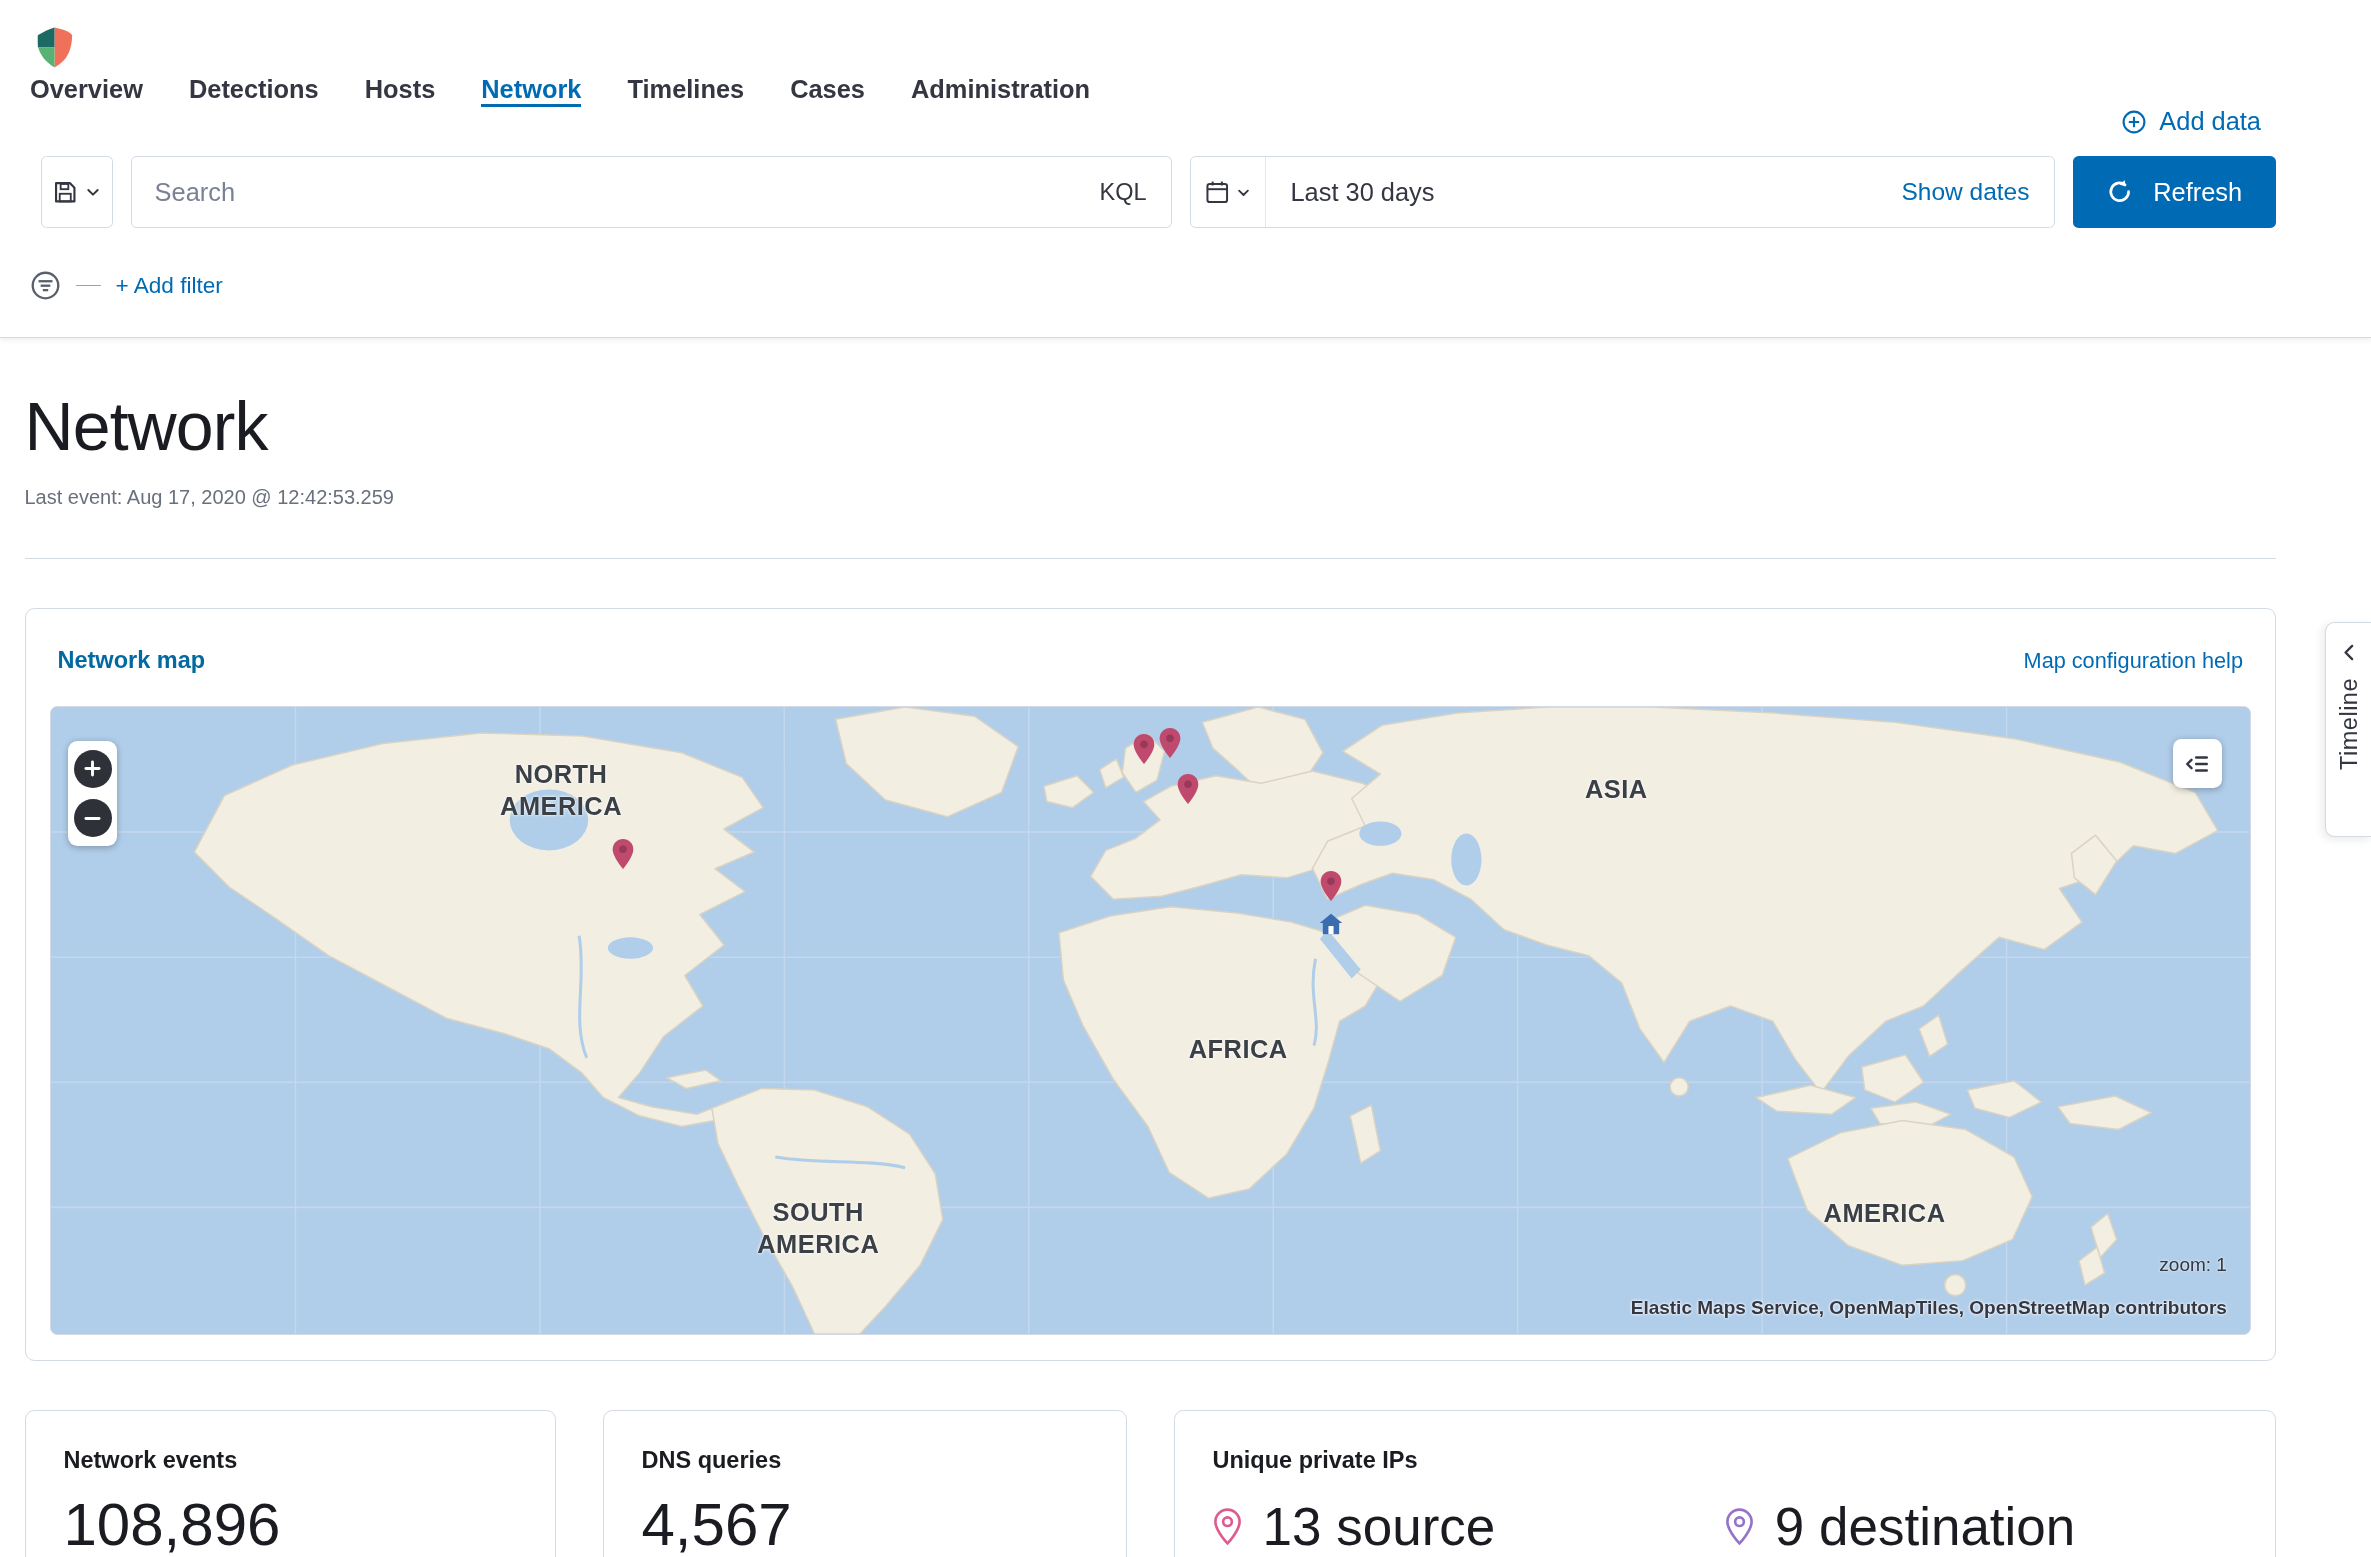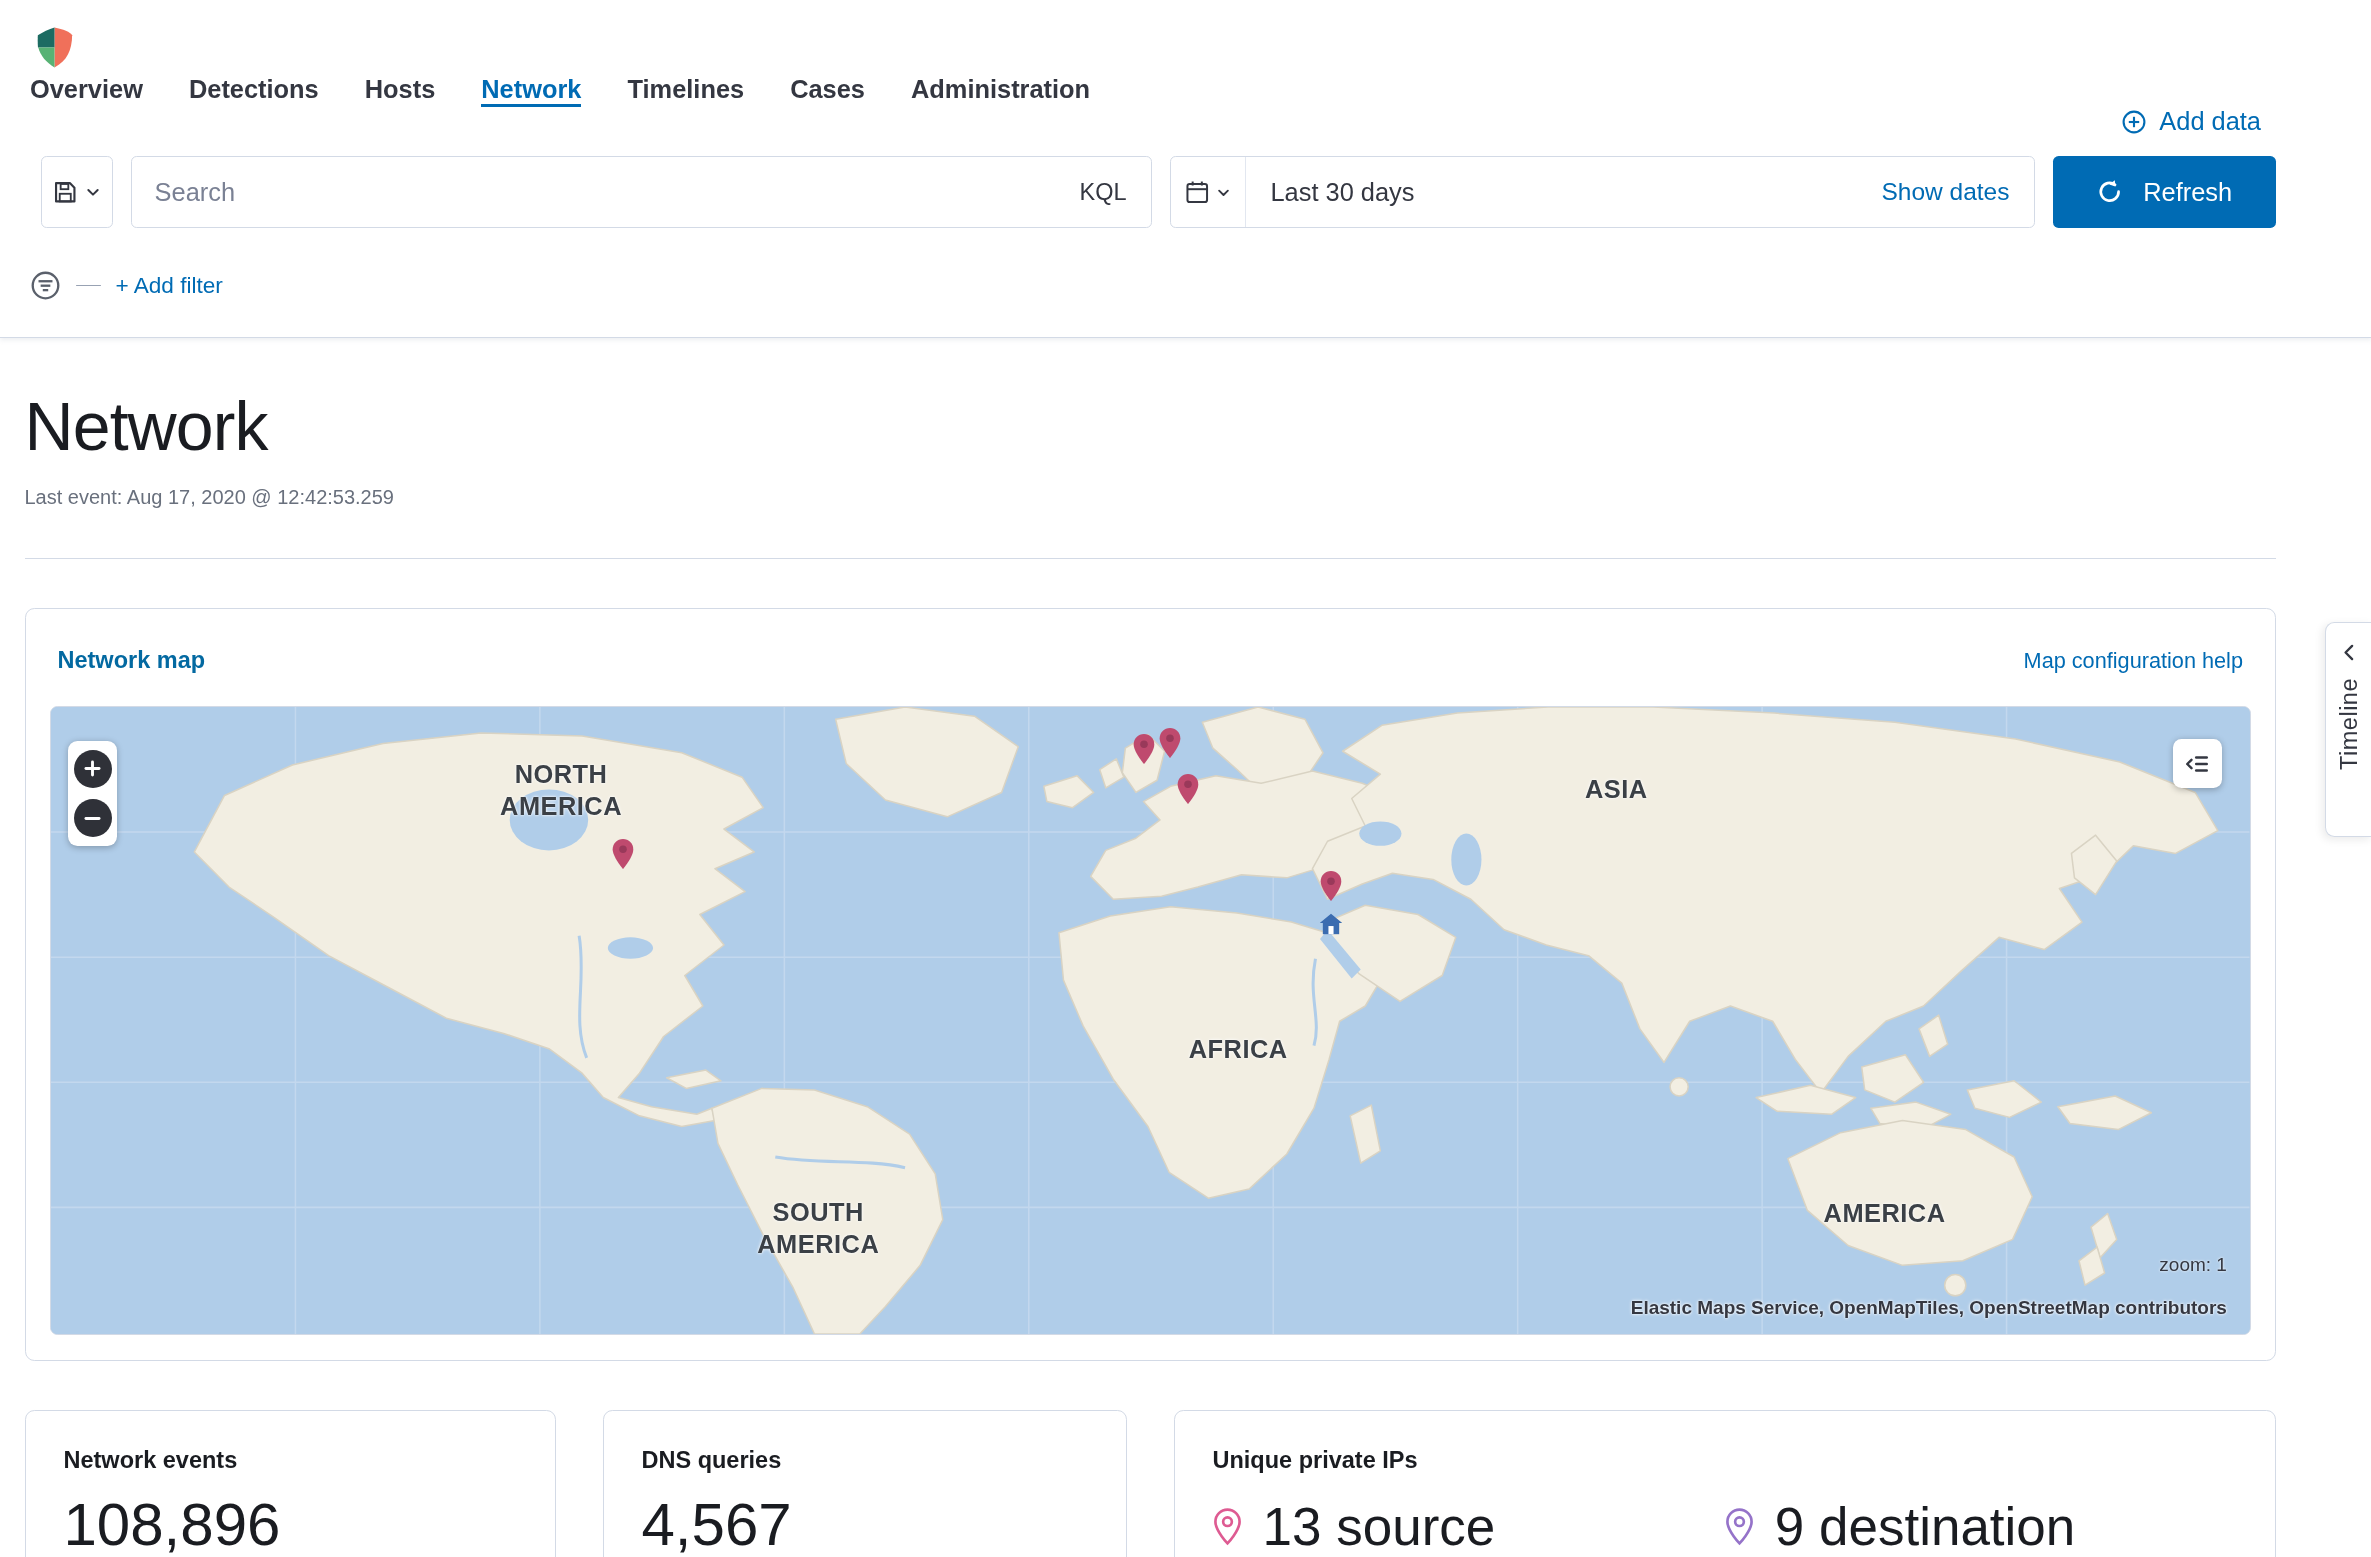--- a/index.html
+++ b/index.html
@@ -24,21 +24,21 @@
   .control{border:0.9px solid #d3dae6;border-radius:5.6px;background:#fff;height:72px;box-sizing:border-box;}
   .saved-query{width:72px;display:flex;align-items:center;justify-content:center;gap:6.6px;}
   .search-box{flex:1;display:flex;align-items:center;}
   .search-box input{flex:1;border:none;outline:none;background:transparent;font-size:25.4px;color:#a16207;padding:0 22.6px;font-family:inherit;}
   .search-box input::placeholder{color:#7a8194;}
   .kql-btn{border:none;background:none;font-size:23.5px;color:#343741;padding:0 24.5px 0 7.5px;}
   .date-picker{width:865px;display:flex;align-items:center;}
   .dp-prepend{width:75px;height:100%;border:none;background:none;display:flex;align-items:center;justify-content:center;gap:5.6px;border-right:0.9px solid #e2e7f0;border-radius:5.6px 0 0 5.6px;}
   .dp-value{flex:1;border:none;background:none;text-align:left;font-size:25.4px;color:#343741;padding-left:24.5px;}
   .show-dates{font-size:24.5px;color:#006bb4;text-decoration:none;padding-right:24.5px;white-space:nowrap;}
-  .refresh-btn{width:223px;height:72px;flex:none;background:#006bb4;border:none;border-radius:5.6px;color:#fff;font-size:25.4px;font-weight:500;display:flex;align-items:center;justify-content:center;gap:21px;}
+  .refresh-btn{width:203px;height:72px;flex:none;background:#006bb4;border:none;border-radius:5.6px;color:#fff;font-size:25.4px;font-weight:500;display:flex;align-items:center;justify-content:center;gap:21px;}
 
   .filter-row{display:flex;align-items:center;gap:15px;margin-top:42px;padding:0 96px 36px 30px;}
   .filter-dash{width:24.5px;height:1.9px;background:#98a2b3;border-radius:0.9px;}
   .add-filter{font-size:22.6px;color:#006bb4;text-decoration:none;}
 
   
   main{padding:0 96px 0 24.5px;}
   h1.page-title{margin:51px 0 0;font-size:68px;font-weight:400;color:#1a1c21;letter-spacing:-0.9px;line-height:1.1;}
   .last-event{margin-top:22.6px;font-size:20px;color:#69707d;}
   .divider{border:none;border-top:0.9px solid #d3dae6;margin:49px 0 0;}

